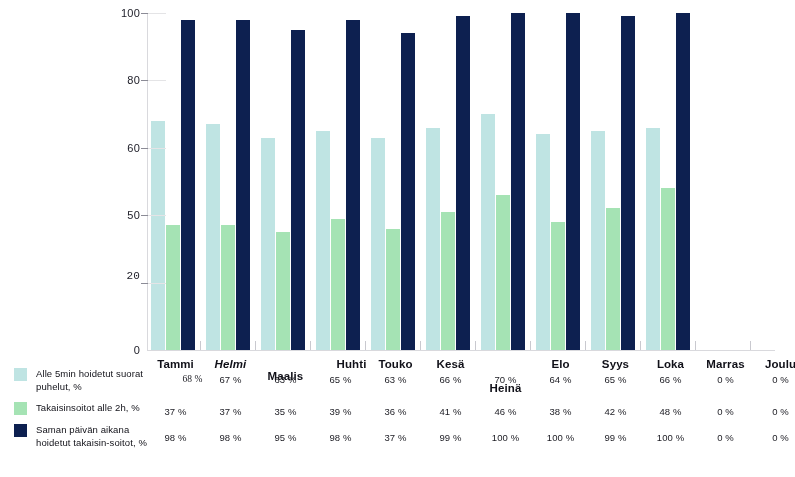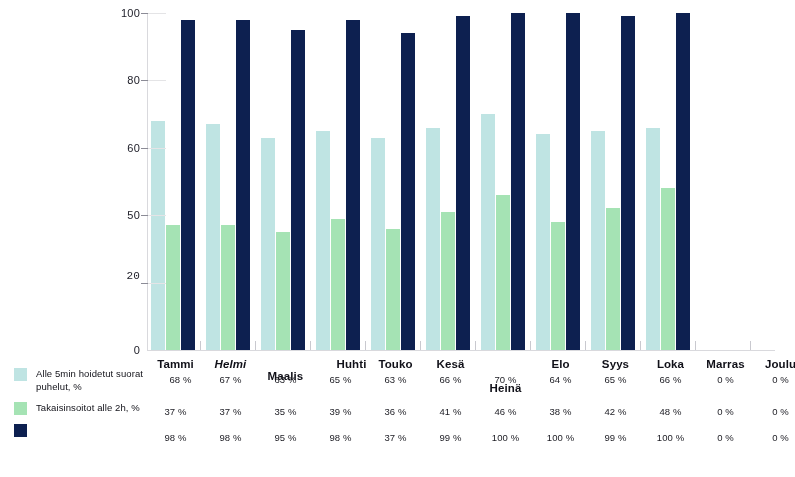--- a/index.html
+++ b/index.html
@@ -278,37 +278,38 @@
         <div class="legend-row" style="top: 12px;">
           <span class="legend-swatch s0"></span>
           <span class="legend-label">Alle 5min hoidetut suorat puhelut, %</span>
         </div>
         <div class="legend-row" style="top: 46px;">
           <span class="legend-swatch s1"></span>
           <span class="legend-label">Takaisinsoitot alle 2h, %</span>
         </div>
         <div class="legend-row" style="top: 68px;">
           <span class="legend-swatch s2"></span>
+          <span class="legend-label">Saman päivän aikana hoidetut takaisin-soitot, %</span>
         </div>
       </div>
 
     <div class="cells">
         <div class="col-head" style="left: 0px;">Tammi</div>
         <div class="col-head" style="left: 55px; font-style: italic;">Helmi</div>
         <div class="col-head" style="left: 110px; margin-top: 12px;">Maalis</div>
         <div class="col-head" style="left: 176px;">Huhti</div>
         <div class="col-head" style="left: 220px;">Touko</div>
         <div class="col-head" style="left: 275px;">Kesä</div>
         <div class="col-head" style="left: 330px; margin-top: 24px;">Heinä</div>
         <div class="col-head" style="left: 385px;">Elo</div>
         <div class="col-head" style="left: 440px;">Syys</div>
         <div class="col-head" style="left: 495px;">Loka</div>
         <div class="col-head" style="left: 550px;">Marras</div>
         <div class="col-head" style="left: 605px;">Joulu</div>
-        <div class="cell" style="left: 5px; top: 18px;">68 %</div>
+        <div class="cell" style="left: 17px; top: 18px; font-family: Liberation Serif, serif;">68 %</div>
         <div class="cell" style="left: 55px; top: 18px;">67 %</div>
         <div class="cell" style="left: 110px; top: 18px;">63 %</div>
         <div class="cell" style="left: 165px; top: 18px;">65 %</div>
         <div class="cell" style="left: 220px; top: 18px;">63 %</div>
         <div class="cell" style="left: 275px; top: 18px;">66 %</div>
         <div class="cell" style="left: 330px; top: 18px;">70 %</div>
         <div class="cell" style="left: 385px; top: 18px;">64 %</div>
         <div class="cell" style="left: 440px; top: 18px;">65 %</div>
         <div class="cell" style="left: 495px; top: 18px;">66 %</div>
         <div class="cell" style="left: 550px; top: 18px;">0 %</div>

